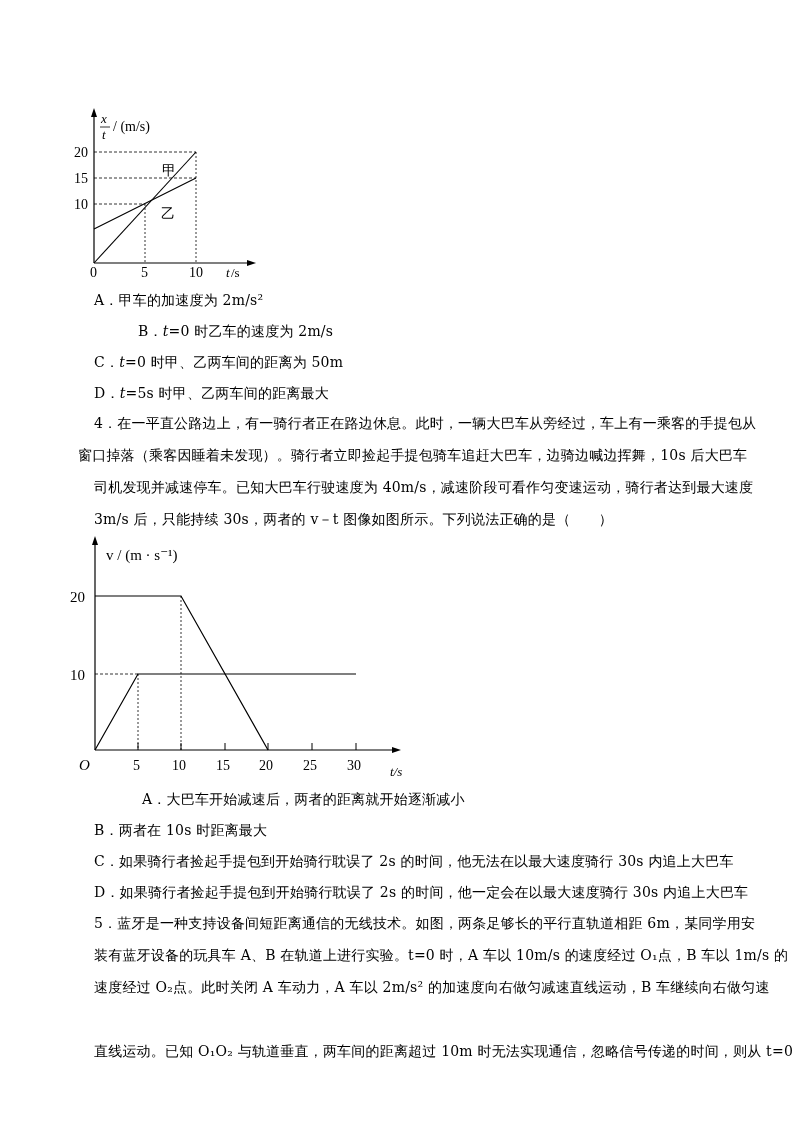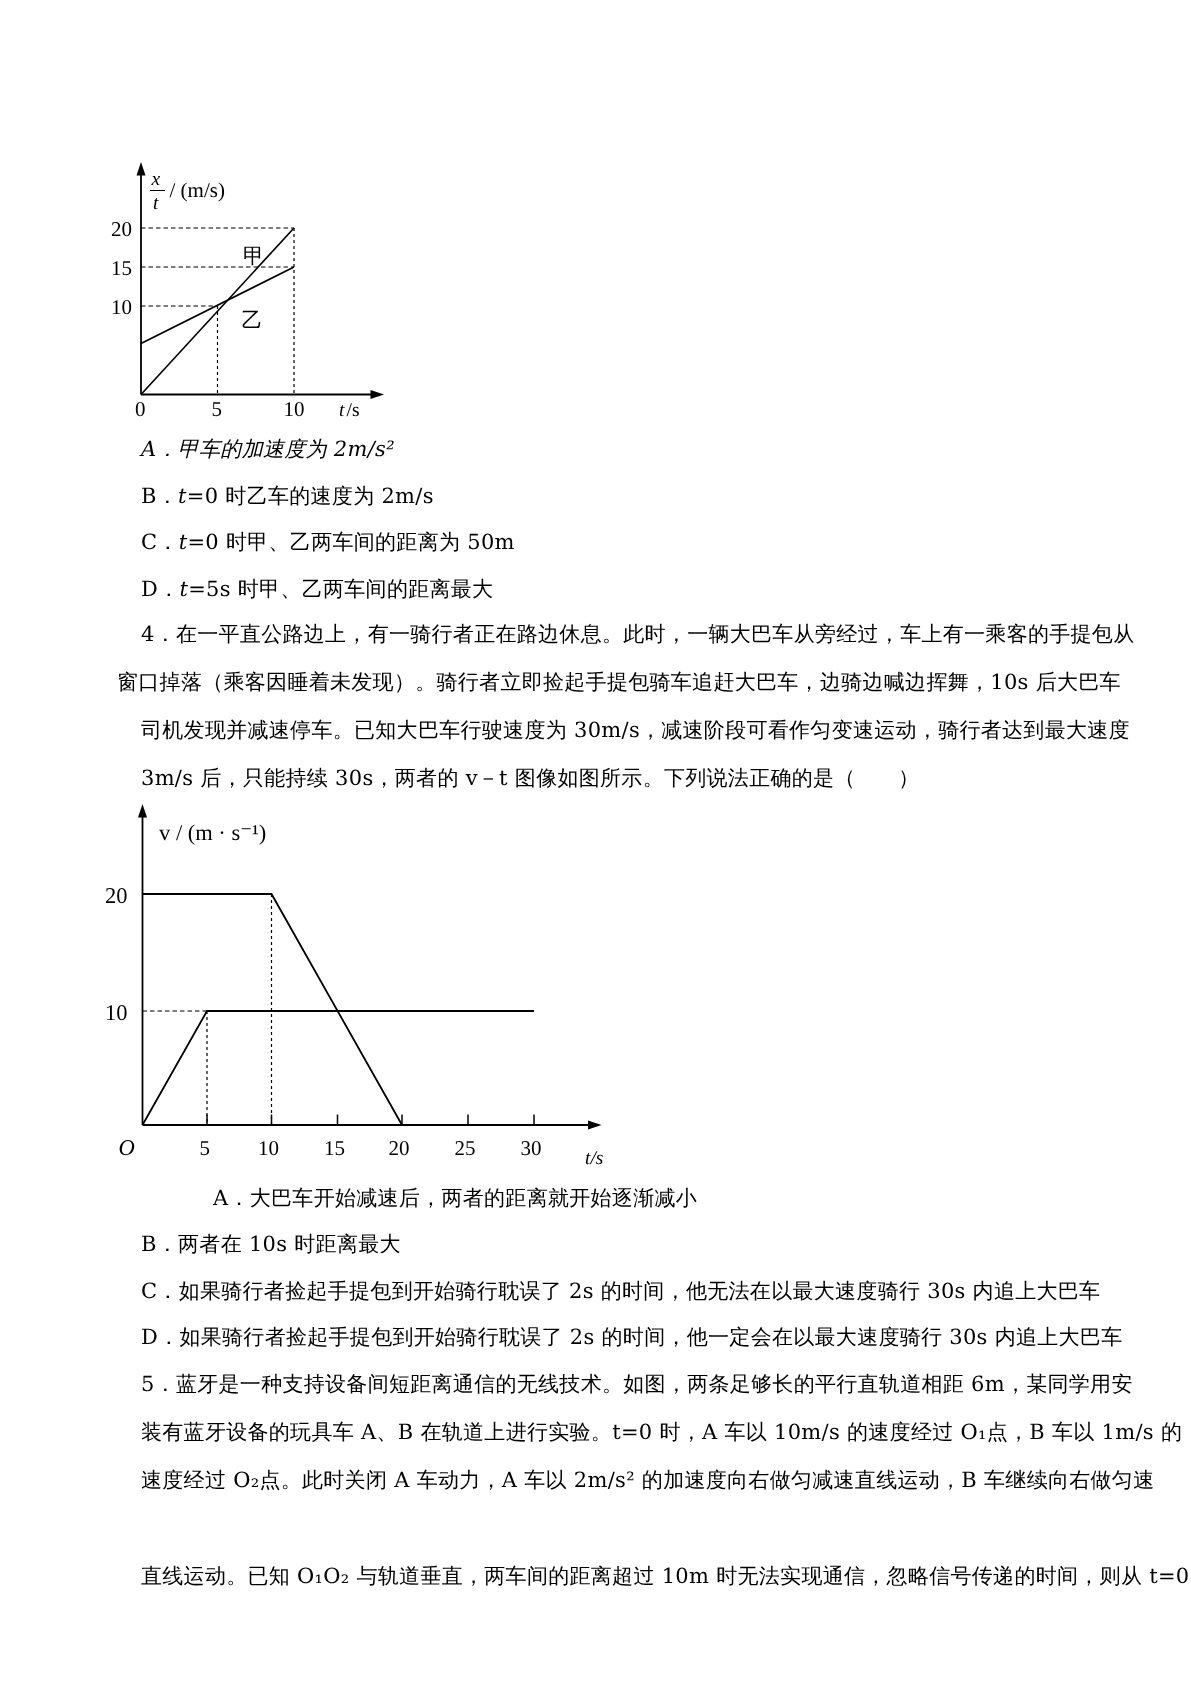--- a/index.html
+++ b/index.html
@@ -40,36 +40,36 @@
     <text x="30" y="172" font-size="14">0</text>
     <text x="81" y="172" font-size="14">5</text>
     <text x="129" y="172" font-size="14">10</text>
     <text x="166" y="172" font-size="13" font-style="italic">t</text>
     <text x="171" y="172" font-size="13">/s</text>
     <text x="102" y="70" font-size="14" font-family="DejaVu Sans, sans-serif">甲</text>
     <text x="101" y="113" font-size="14" font-family="DejaVu Sans, sans-serif">乙</text>
   </svg>
 </div>
 
-<div class="line" style="top:291px;font-style:italic;">
+<div class="line" style="top:291px;">
   <span>A．</span><span>甲车的加速度为 2m/s²</span>
 </div>
-<div class="line" style="top:322px;">
+<div class="line" style="top:322px;margin-left:44px;">
   <span>B．</span><span class="it">t</span><span>=0 时乙车的速度为 2m/s</span>
 </div>
 <div class="line" style="top:353px;">
   <span>C．</span><span class="it">t</span><span>=0 时甲、乙两车间的距离为 50m</span>
 </div>
 <div class="line" style="top:384px;">
   <span>D．</span><span class="it">t</span><span>=5s 时甲、乙两车间的距离最大</span>
 </div>
 
 <div class="line" style="top:414px; left:94px;">4．在一平直公路边上，有一骑行者正在路边休息。此时，一辆大巴车从旁经过，车上有一乘客的手提包从</div>
 <div class="line" style="top:446px; left:78px;">窗口掉落（乘客因睡着未发现）。骑行者立即捡起手提包骑车追赶大巴车，边骑边喊边挥舞，10s 后大巴车</div>
-<div class="line" style="top:478px; left:94px;">司机发现并减速停车。已知大巴车行驶速度为 30m/s，减速阶段可看作匀变速运动，骑行者达到最大速度</div>
+<div class="line" style="top:478px; left:94px;">司机发现并减速停车。已知大巴车行驶速度为 40m/s，减速阶段可看作匀变速运动，骑行者达到最大速度</div>
 <div class="line" style="top:510px; left:94px;">3m/s 后，只能持续 30s，两者的 v－t 图像如图所示。下列说法正确的是（　　）</div>
 
 <div class="chart" style="left:70px; top:530px; width:340px; height:250px;">
   <svg width="340" height="250" viewBox="0 0 340 250">
     <line x1="25" y1="220" x2="25" y2="12" stroke="#000" stroke-width="1.2"></line>
     <polygon points="25,6 22,15 28,15" fill="#000"></polygon>
     <line x1="25" y1="220" x2="325" y2="220" stroke="#000" stroke-width="1.2"></line>
     <polygon points="331,220 322,217 322,223" fill="#000"></polygon>
 
     <line x1="68" y1="220" x2="68" y2="213" stroke="#000"></line>

